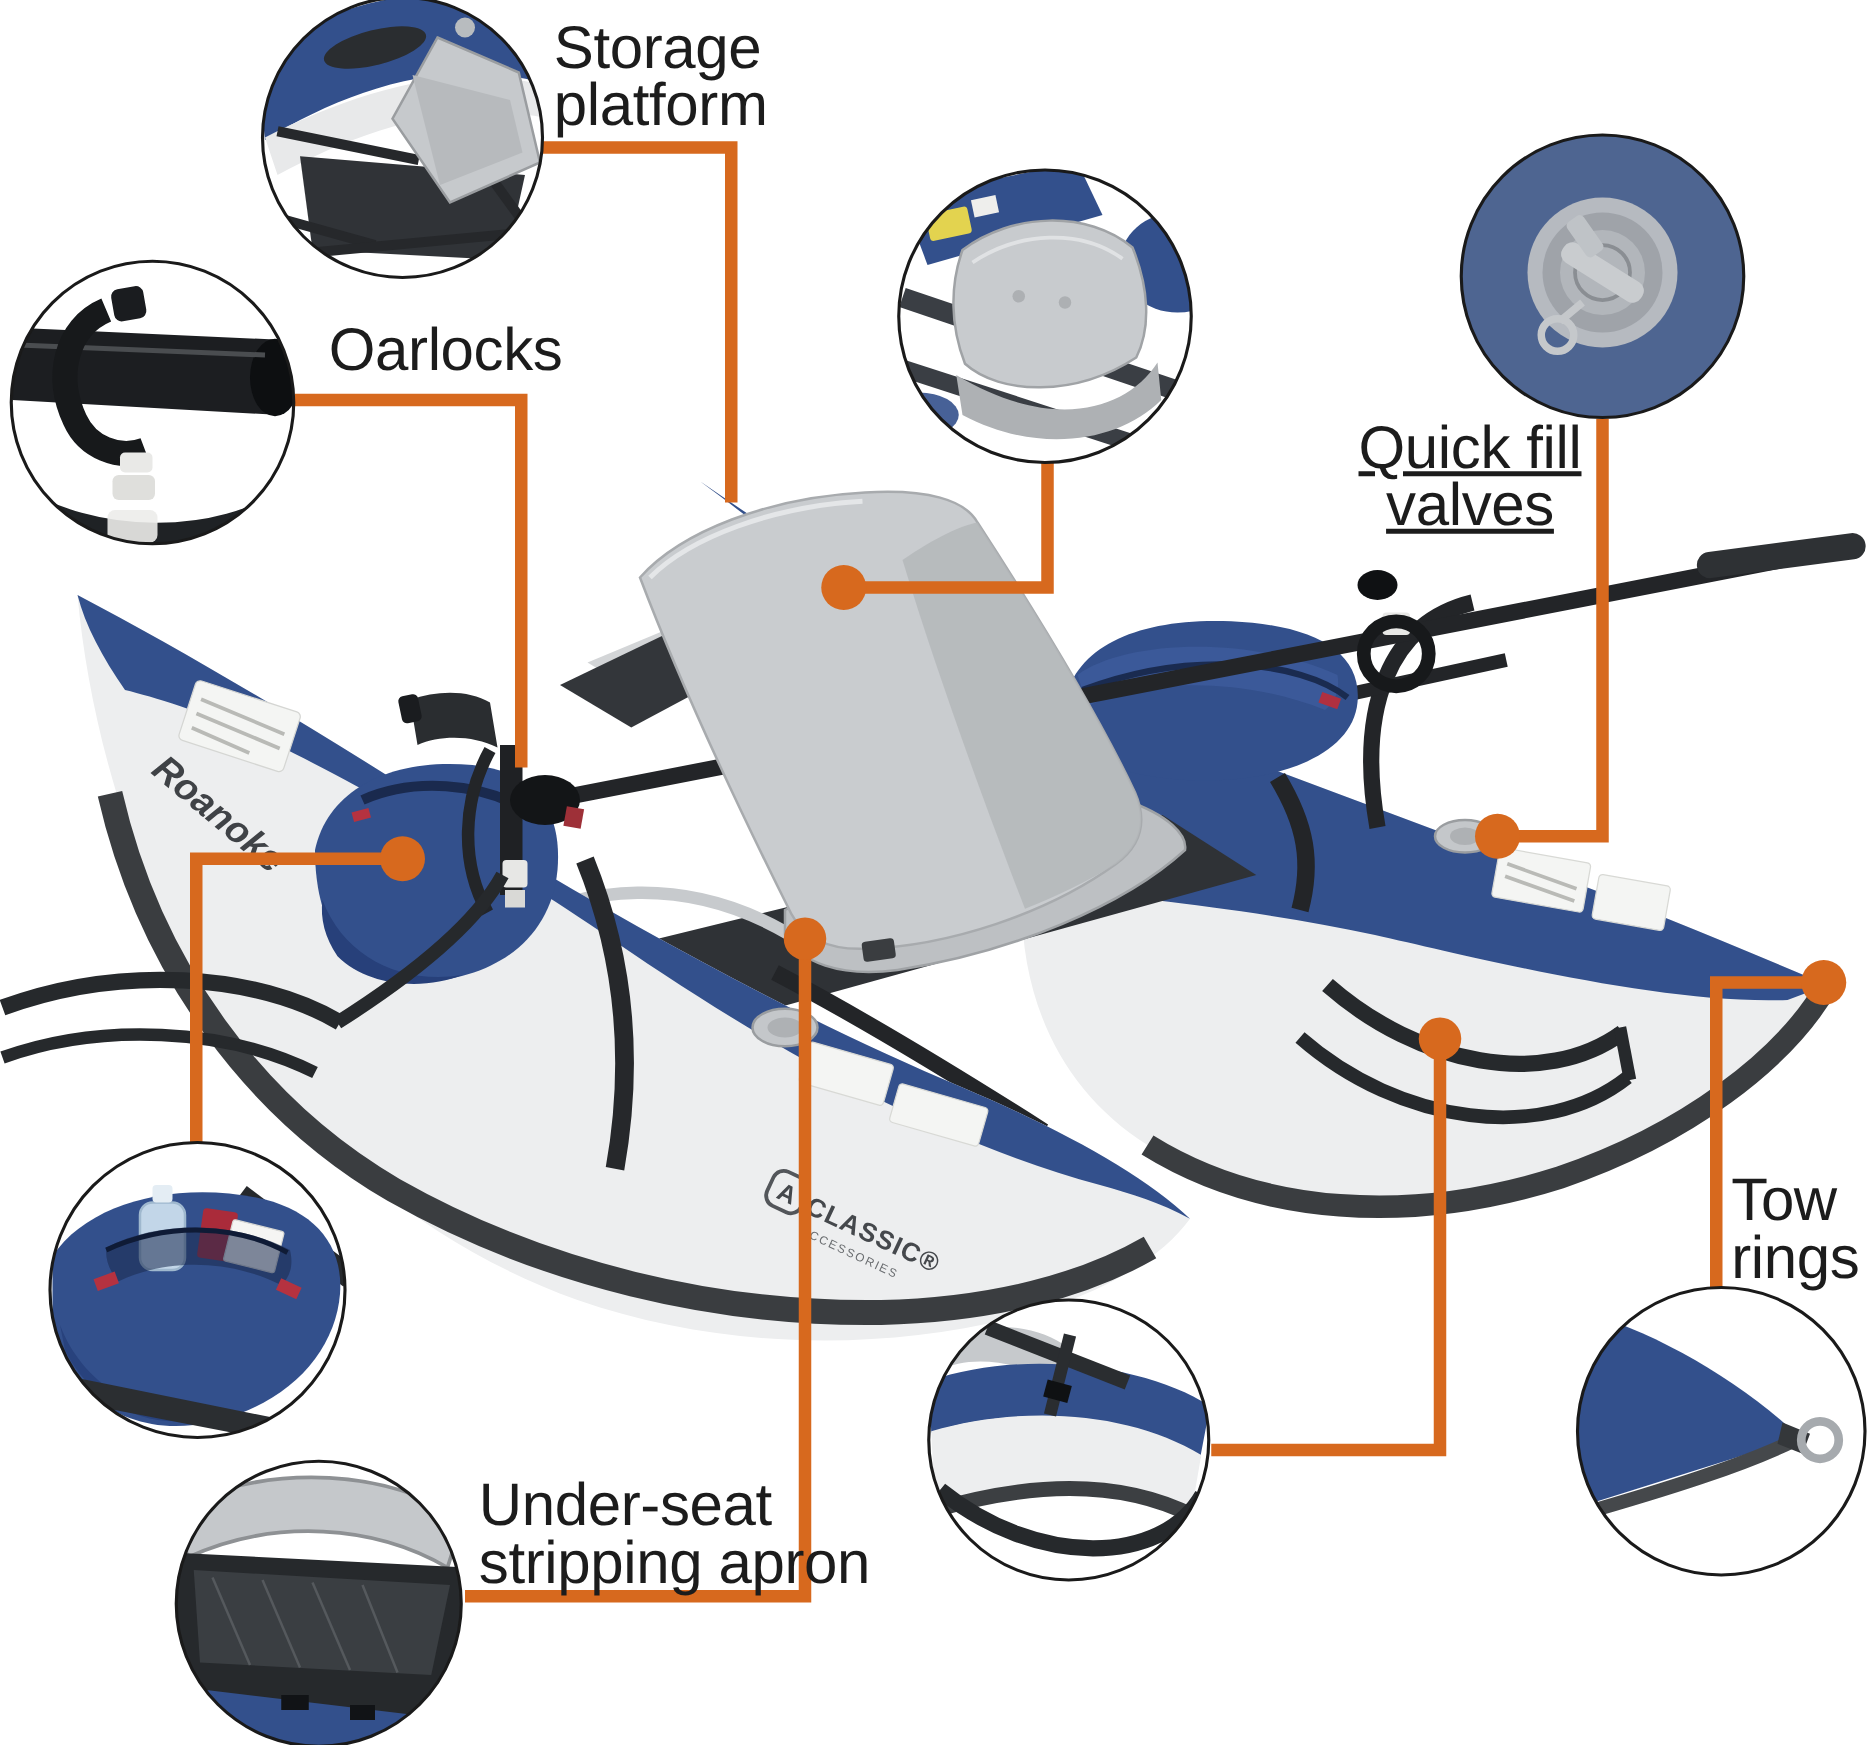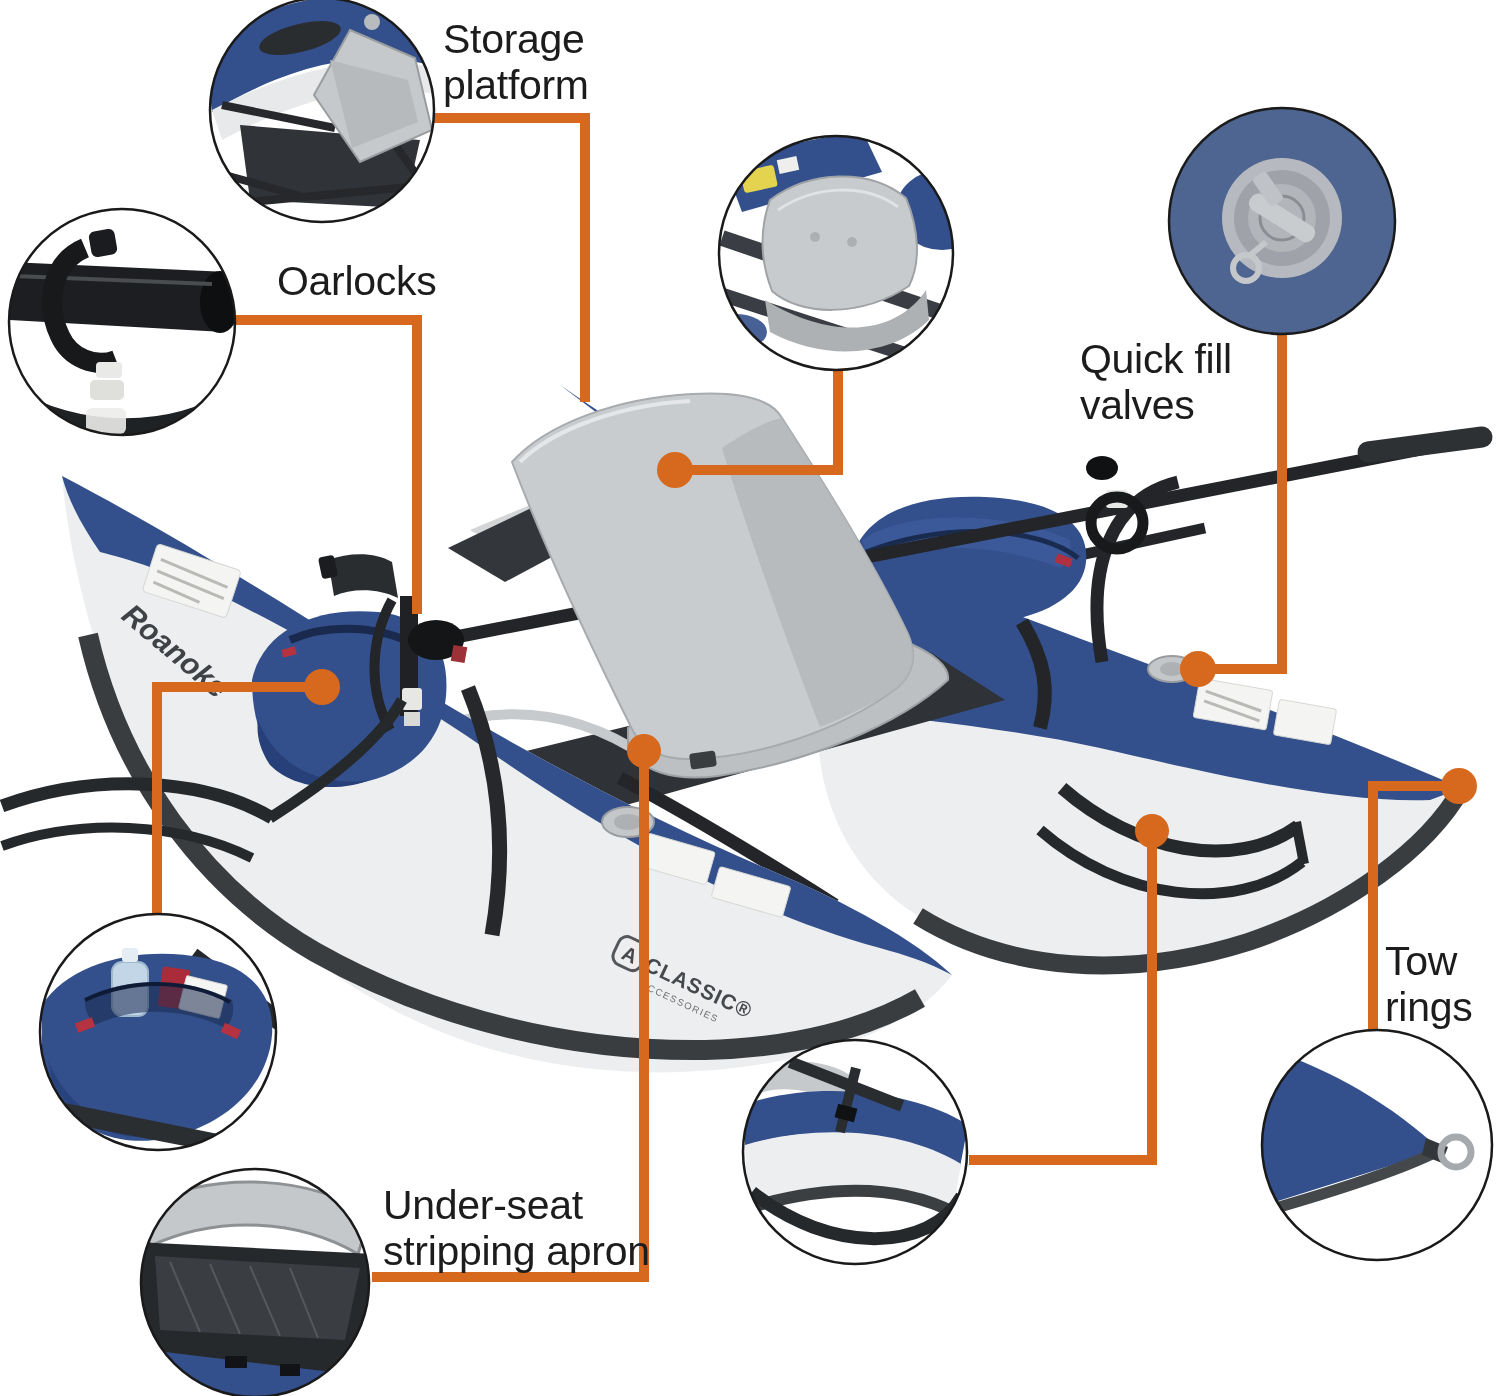--- a/index.html
+++ b/index.html
@@ -1,21 +1,21 @@
 <!DOCTYPE html>
 <html><head>
 <meta charset="utf-8">
 <style>
   html,body{margin:0;padding:0;background:#fff;}
   #stage{position:relative;width:1500px;height:1396px;background:#fff;overflow:hidden;
          font-family:"Liberation Sans", sans-serif;}
   #stage svg{position:absolute;left:0;top:0;}
-  .label{position:absolute;font-size:41px;line-height:46px;color:#1c1c1c;
+  .label{position:absolute;font-size:48px;line-height:46px;color:#1c1c1c;
          white-space:pre-line;letter-spacing:-0.3px;}
-  .label.right{text-align:left;}
+  .label.right{text-align:center;text-decoration:underline;}
 </style>
 </head>
 <body>
 
 <div id="stage">
 
 <svg width="1500" height="1396" viewBox="0 0 1500 1396">
   <defs>
     <clipPath id="c1">
           <circle cx="322" cy="110" r="112"></circle>
@@ -331,21 +331,21 @@
       <path d="M 1426,1138 L 1448,1147 L 1442,1163 L 1422,1155 Z" fill="#34373A"></path>
       <circle cx="1456" cy="1152" r="15" fill="none" stroke="#A6AAAE" stroke-width="7"></circle>
     </g>
     <circle cx="1377" cy="1145" r="115" fill="none" stroke="#1a1a1a" stroke-width="2.5"></circle>
   </g>
 </svg>
 
   <div class="label" style="left:443px;top:16px">Storage
 platform</div>
 
-  <div class="label" style="left:277px;top:258px">Oarlocks</div>
+  <div class="label" style="left:263px;top:258px">Oarlocks</div>
 
 
   <div class="label right" style="left:1080px;top:336px;width:192px">Quick fill
 valves</div>
 
 
   <div class="label" style="left:383px;top:1182px">Under-seat
 stripping apron</div>
 
 

